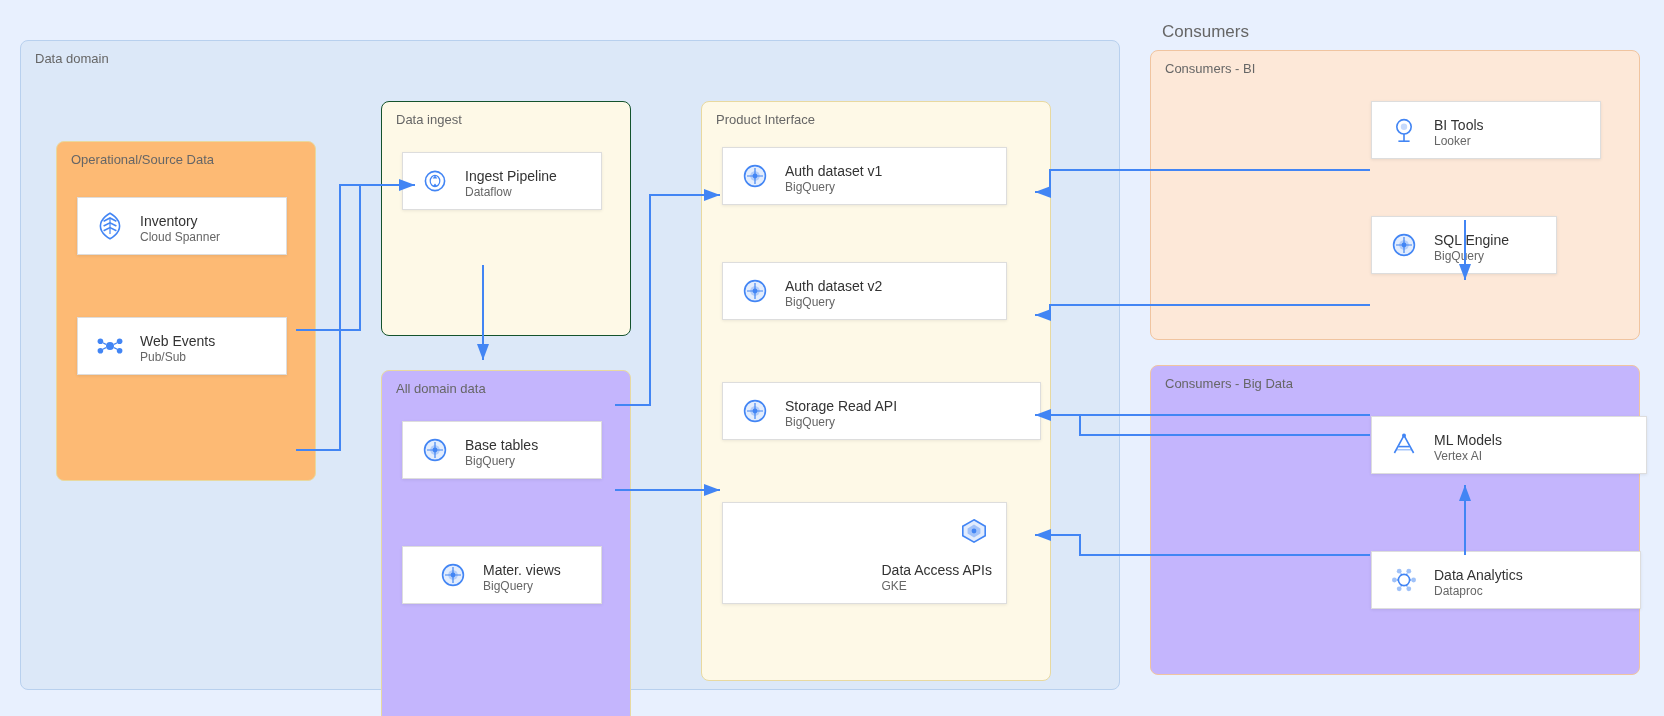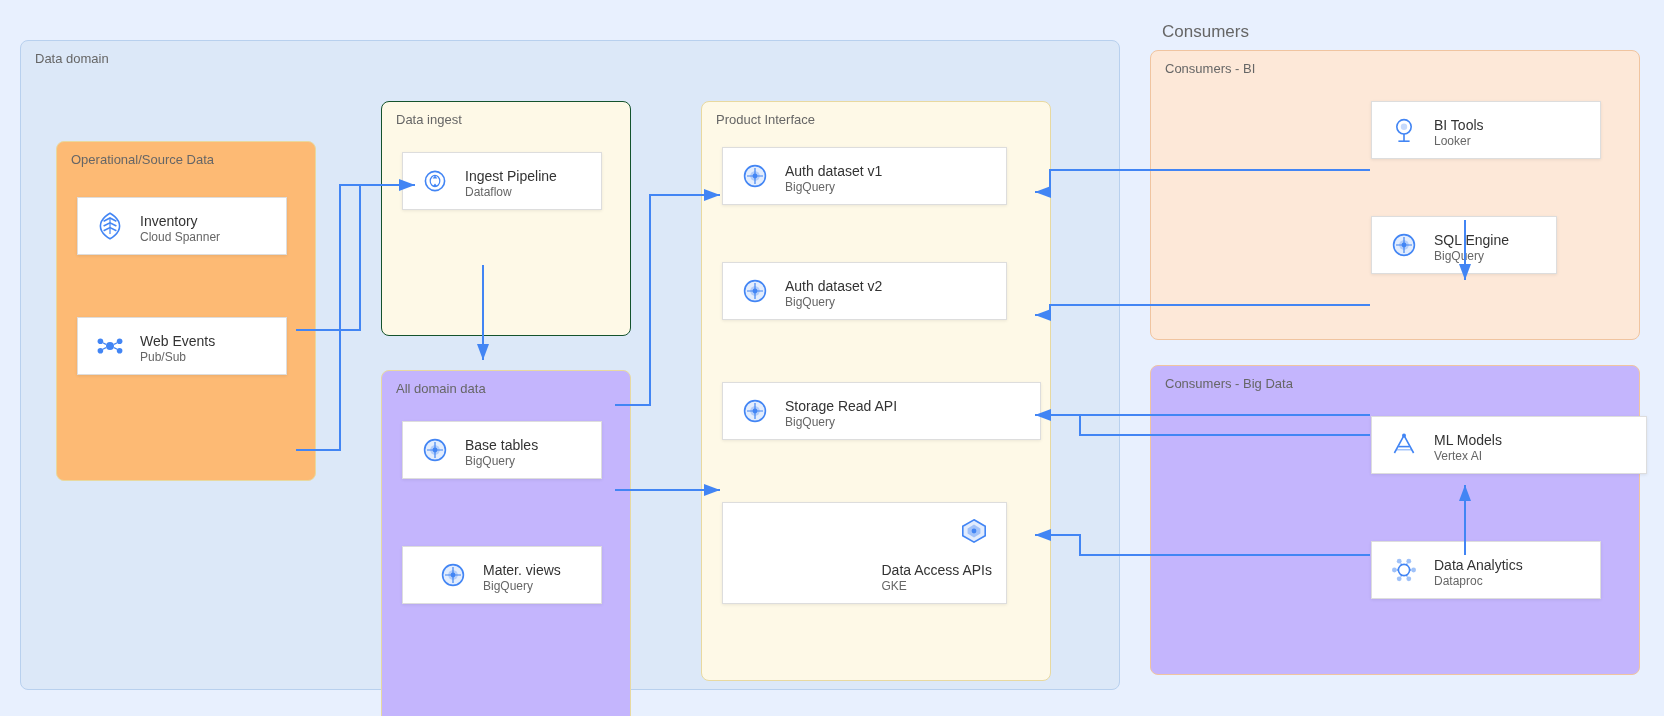--- a/index.html
+++ b/index.html
@@ -389,21 +389,21 @@
           <path d="M10 26 L30 26" stroke="#4285f4" stroke-width="1.5" opacity="0.6"></path>
           <circle cx="20" cy="8" r="2.5" fill="#4285f4"></circle>
         </svg>
       </div>
       <div class="text">
         <div class="name">ML Models</div>
         <div class="sub">Vertex AI</div>
       </div>
     </div>
 
-    <div class="service-card" style="top:175px; left:220px; width:230px;">
+    <div class="service-card" style="top:185px; left:220px; width:270px;">
       <div class="icon">
         <svg viewBox="0 0 40 40" fill="none" xmlns="http://www.w3.org/2000/svg">
           <circle cx="20" cy="20" r="7" stroke="#4285f4" stroke-width="2" fill="none"></circle>
           <circle cx="8" cy="20" r="3" fill="#4285f4" opacity="0.5"></circle>
           <circle cx="32" cy="20" r="3" fill="#4285f4" opacity="0.5"></circle>
           <circle cx="14" cy="9" r="3" fill="#4285f4" opacity="0.5"></circle>
           <circle cx="26" cy="9" r="3" fill="#4285f4" opacity="0.5"></circle>
           <circle cx="14" cy="31" r="3" fill="#4285f4" opacity="0.5"></circle>
           <circle cx="26" cy="31" r="3" fill="#4285f4" opacity="0.5"></circle>
           <line x1="11" y1="20" x2="13" y2="20" stroke="#4285f4" stroke-width="1.5"></line>

